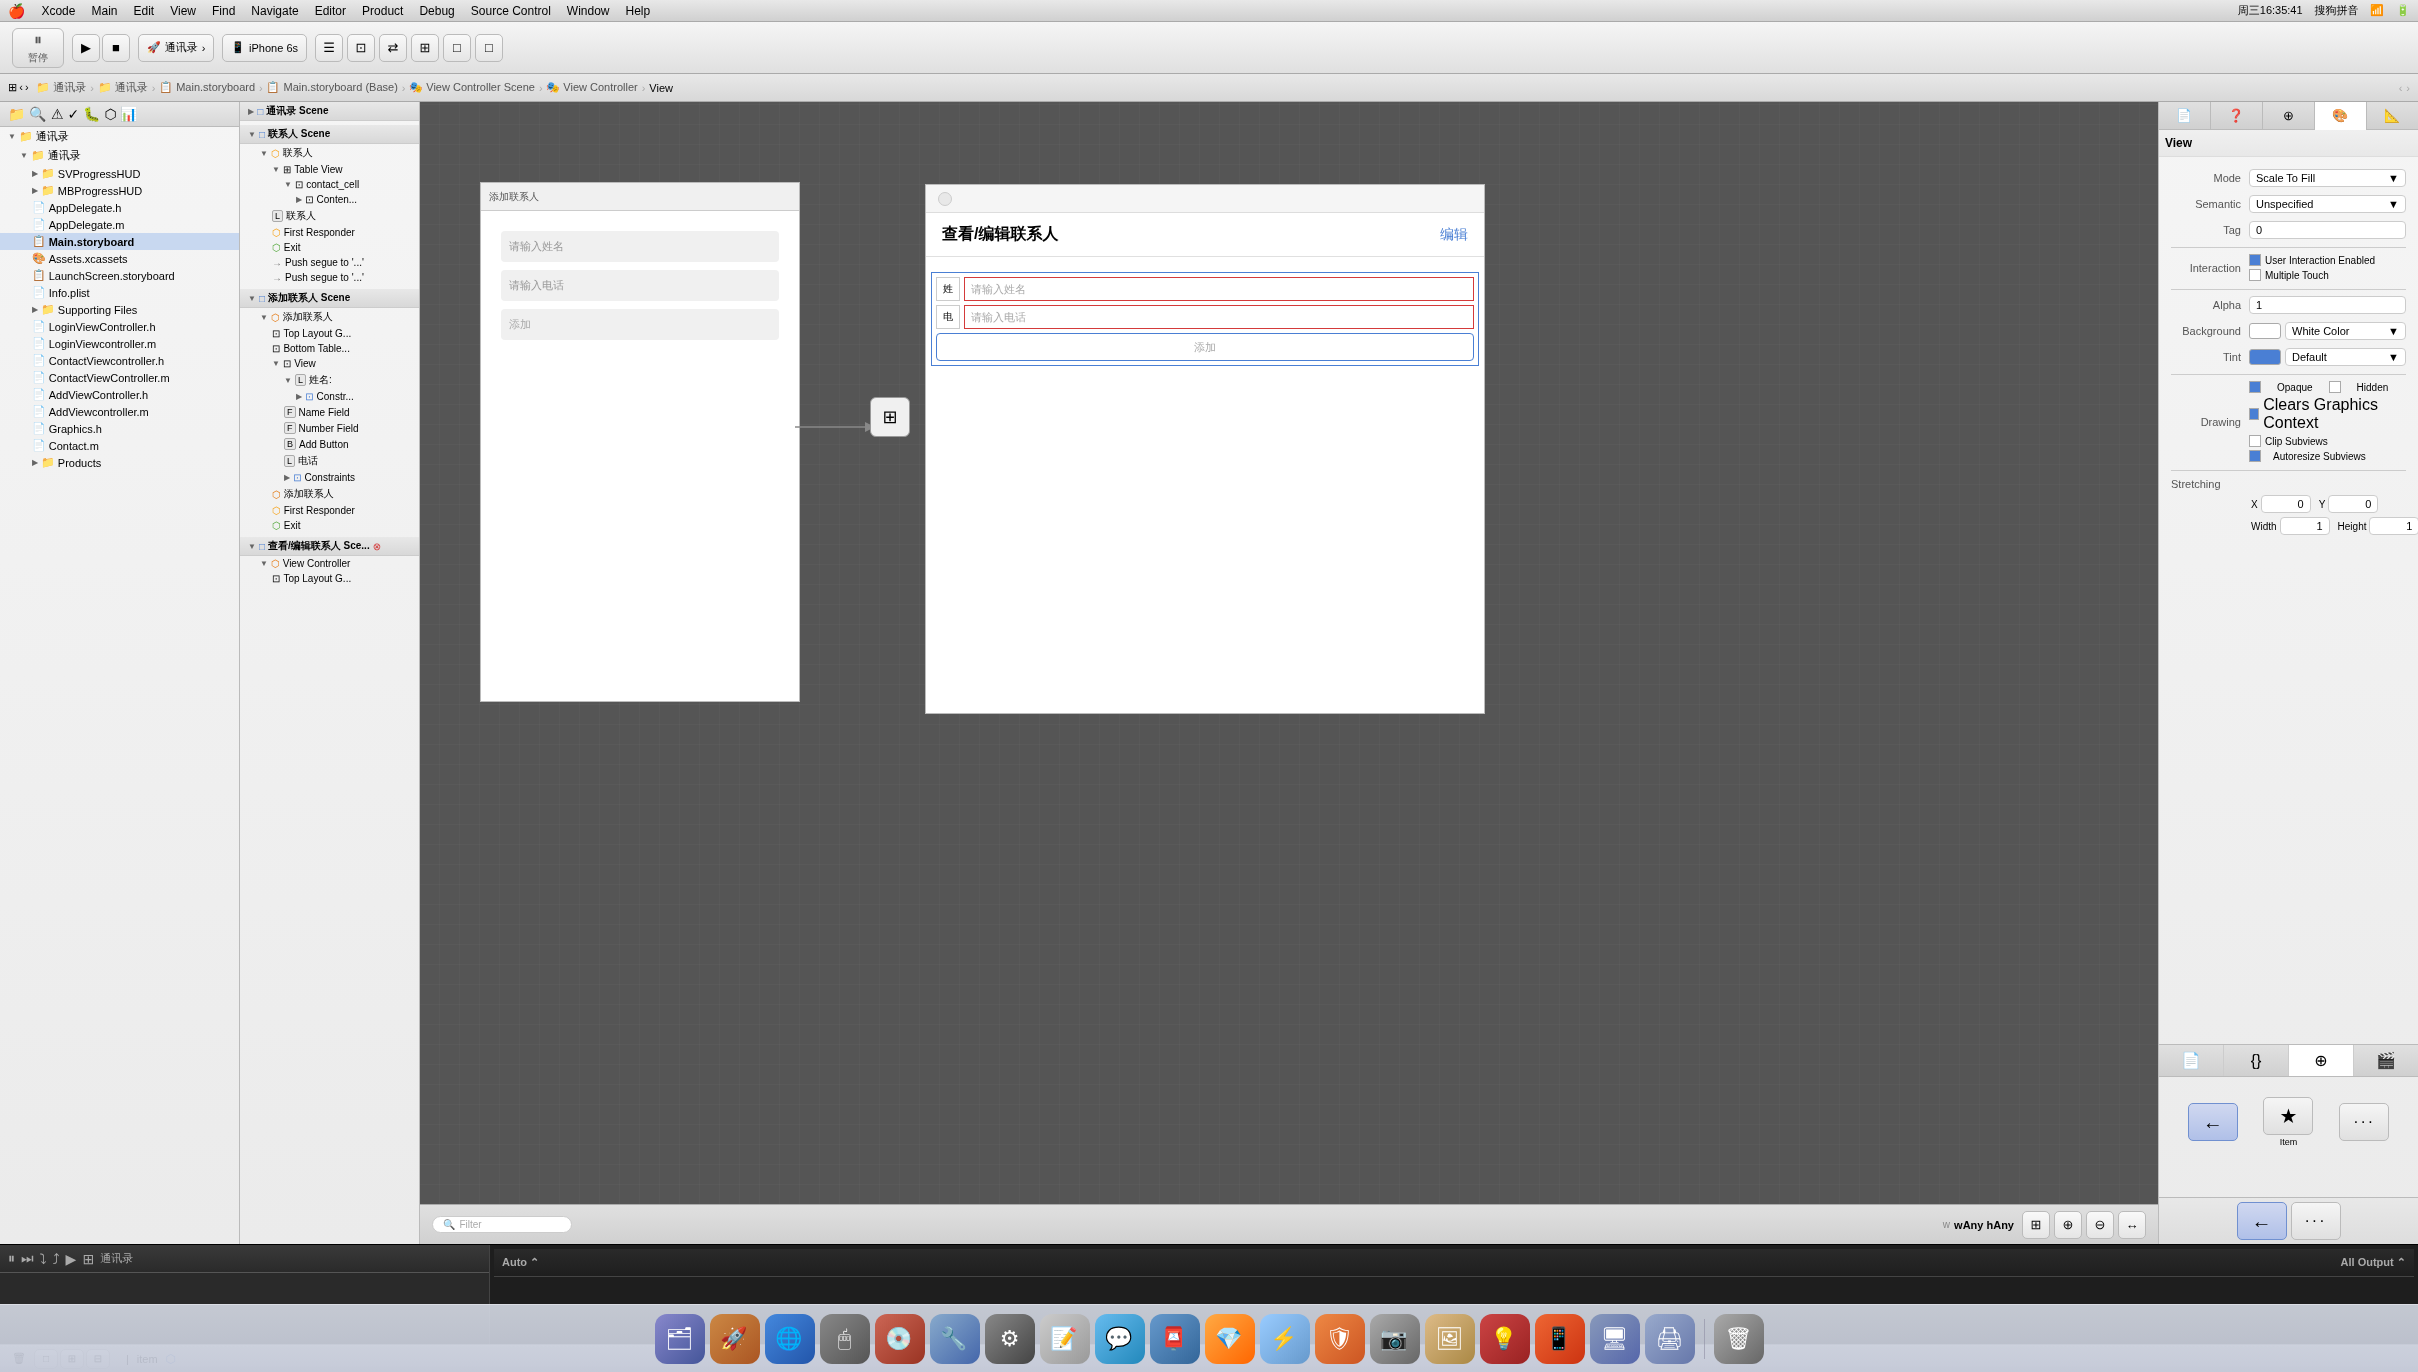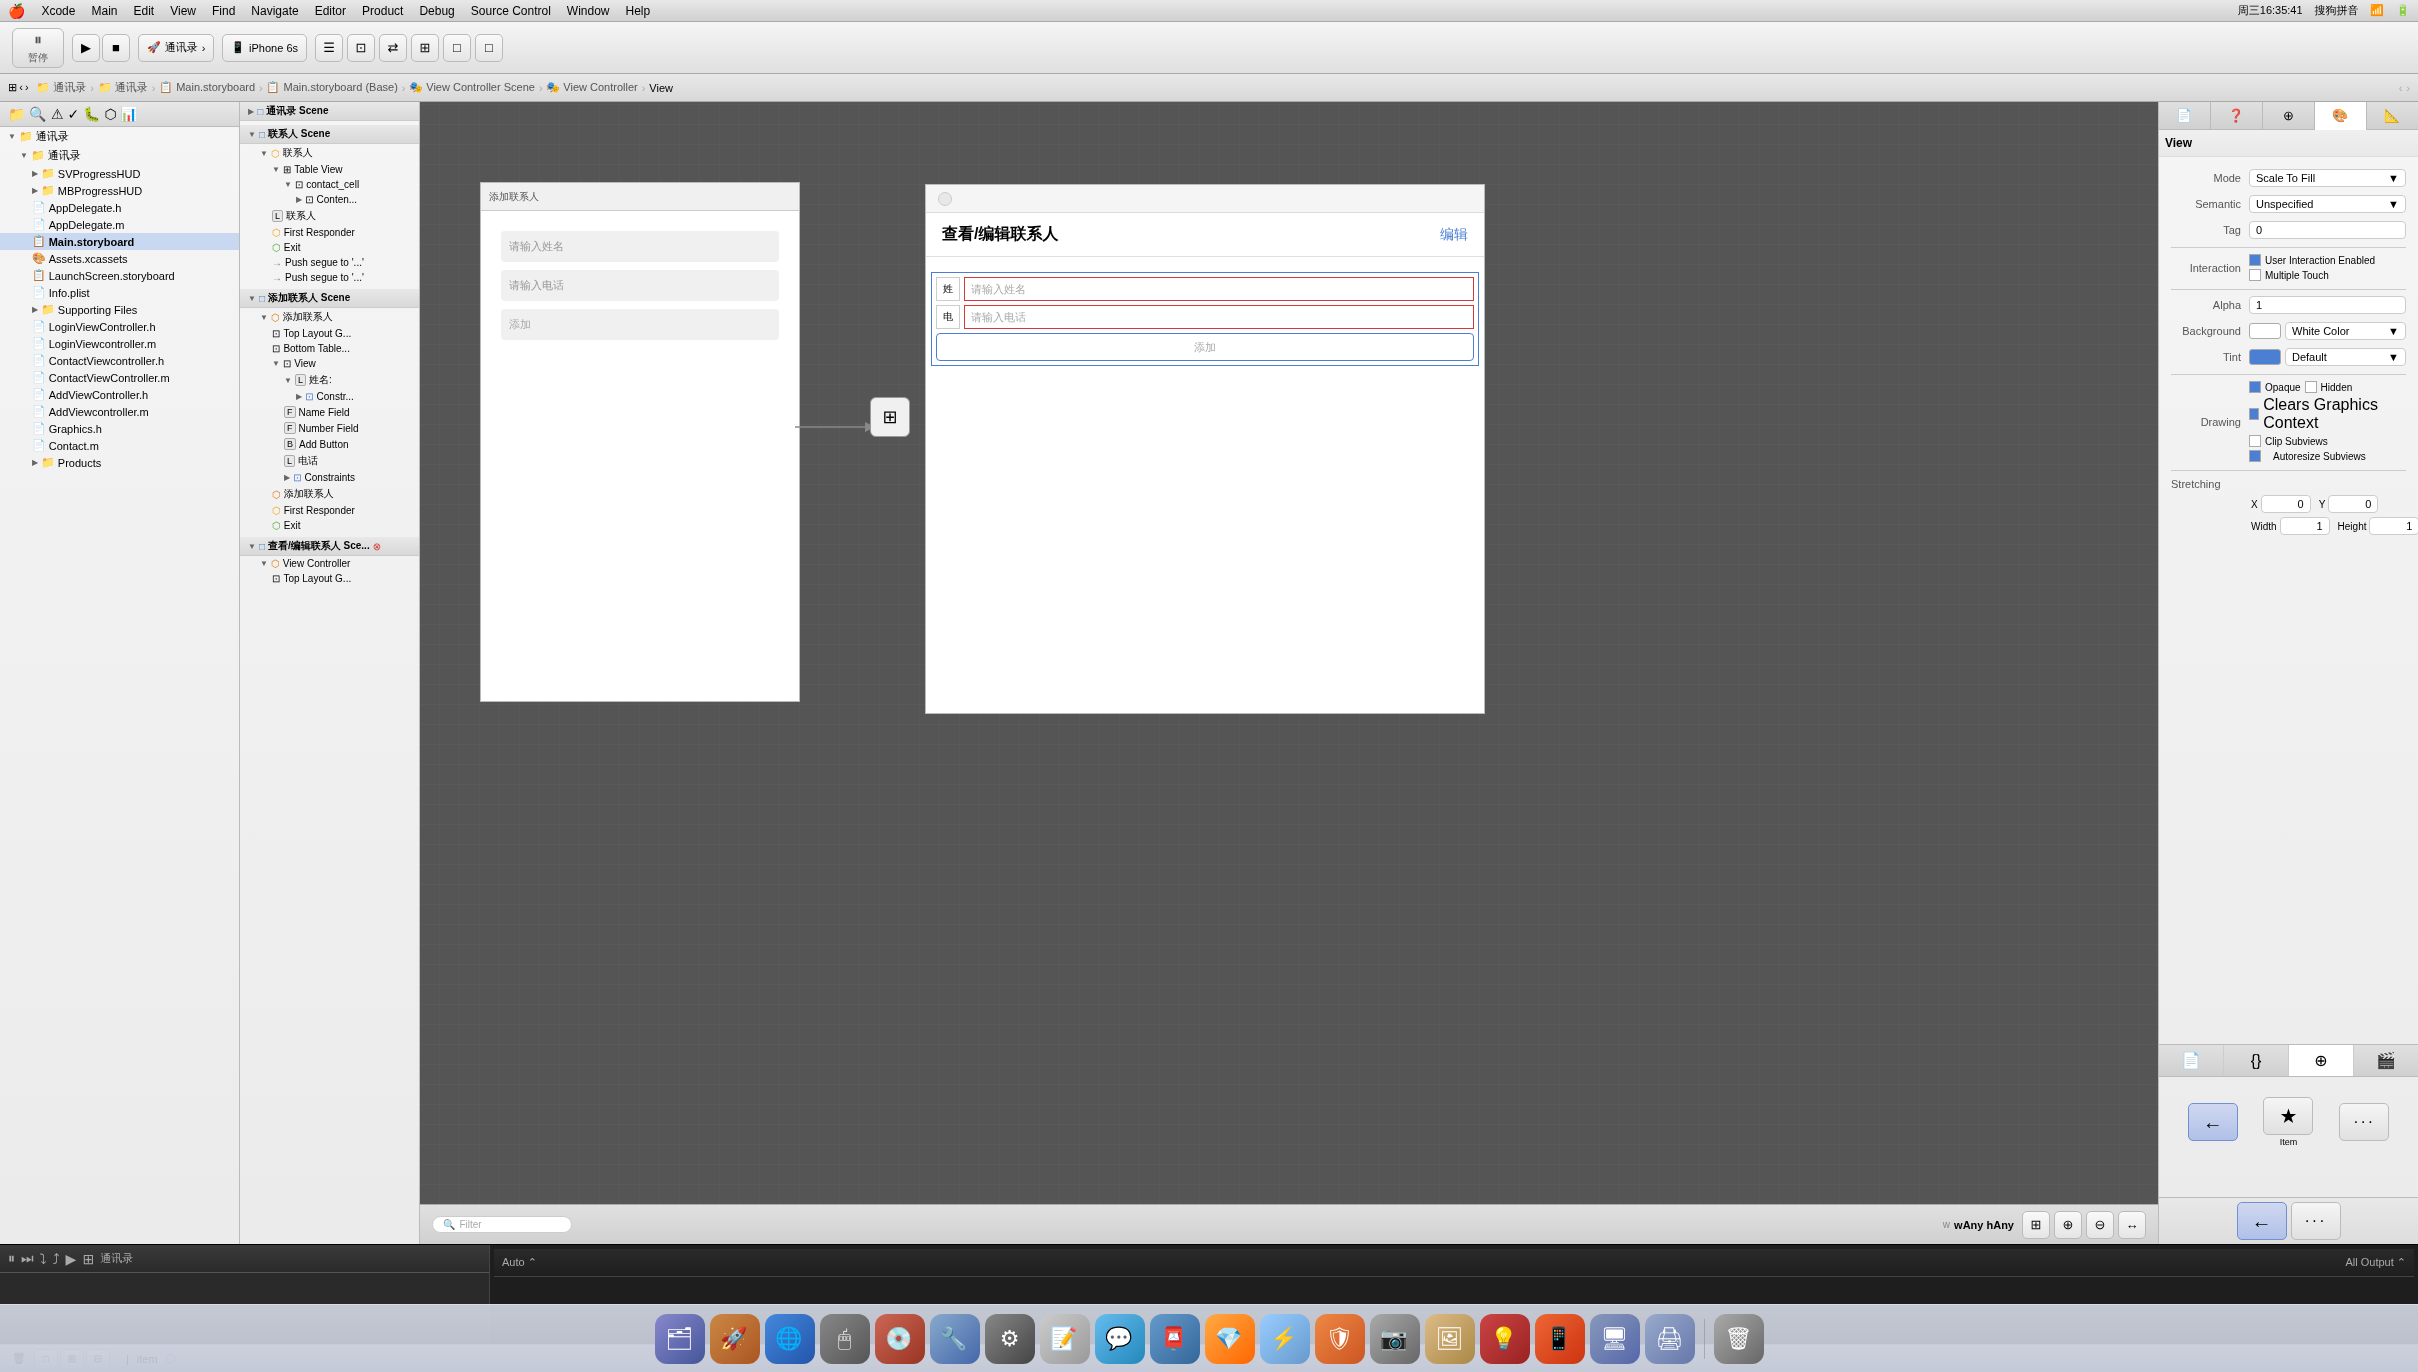--- a/index.html
+++ b/index.html
@@ -243,20 +243,21 @@
       width: 490px;
       background: #2a2a2a;
       border-right: 1px solid #444;
     }
     .debug-right {
       flex: 1;
       background: #1e1e1e;
       color: #ccc;
       font-size: 11px;
       padding: 4px;
+      font-weight: bold;
     }
 
     
     .status-bar {
       height: 28px;
       background: linear-gradient(to bottom, #e8e8e8, #d8d8d8);
       border-top: 1px solid #aaa;
       display: flex; align-items: center;
       padding: 0 12px; gap: 8px;
       font-size: 11px;
@@ -746,21 +747,21 @@
               <span>Default</span>
               <span>▼</span>
             </div>
           </div>
         </div>
         <div class="inspector-divider"></div>
 
         <div class="inspector-row">
           <span class="inspector-label">Drawing</span>
           <div style="display:flex; flex-direction:column; gap:3px; flex:1;">
-            <div style="display:flex; align-items:center; gap:4px;">
+            <div style="display:flex; align-items:center; gap:16px;">
               <div class="inspector-checkbox checked"></div>
               <span style="font-size:10px;">Opaque</span>
               <div class="inspector-checkbox"></div>
               <span style="font-size:10px;">Hidden</span>
             </div>
             <div style="display:flex; align-items:center; gap:4px;">
               <div class="inspector-checkbox checked"></div>
               <span style="font-size:16px;">Clears Graphics Context</span>
             </div>
             <div style="display:flex; align-items:center; gap:4px;">

